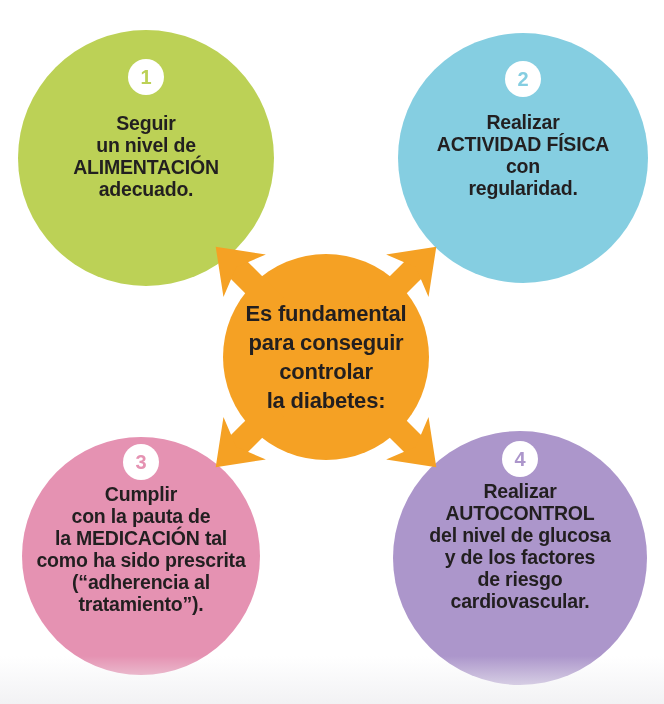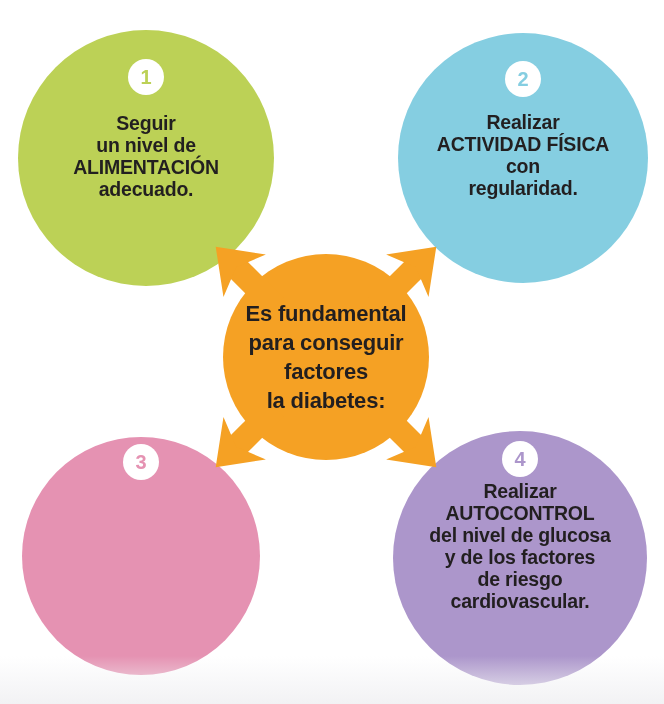--- a/index.html
+++ b/index.html
@@ -109,20 +109,26 @@
   <div class="step-circle c2" style="background-color: rgb(133, 206, 225);">
     <div class="badge" style="color: rgb(133, 206, 225);">2</div>
     <div class="step-text">Realizar
 ACTIVIDAD FÍSICA
 con
 regularidad.</div>
   </div>
 
   <div class="step-circle c3" style="background-color: rgb(229, 146, 178);">
     <div class="badge" style="color: rgb(229, 146, 178);">3</div>
+    <div class="step-text">Cumplir
+con la pauta de
+la MEDICACIÓN tal
+como ha sido prescrita
+(“adherencia al
+tratamiento”).</div>
   </div>
 
   <div class="step-circle c4" style="background-color: rgb(172, 150, 203);">
     <div class="badge" style="color: rgb(172, 150, 203);">4</div>
     <div class="step-text">Realizar
 AUTOCONTROL
 del nivel de glucosa
 y de los factores
 de riesgo
 cardiovascular.</div>
@@ -145,18 +151,18 @@
       </g>
       <g transform="rotate(45)">
         <rect x="72" y="-12" width="60" height="24"></rect>
         <polygon points="156,0 115,30 127,0 115,-30"></polygon>
       </g>
     </g>
   </svg>
 
   <div class="hub-text">Es fundamental
 para conseguir
-factores
+controlar
 la diabetes:</div>
 
   <div class="bottom-fade"></div>
 
 </div>
 
 </body></html>

